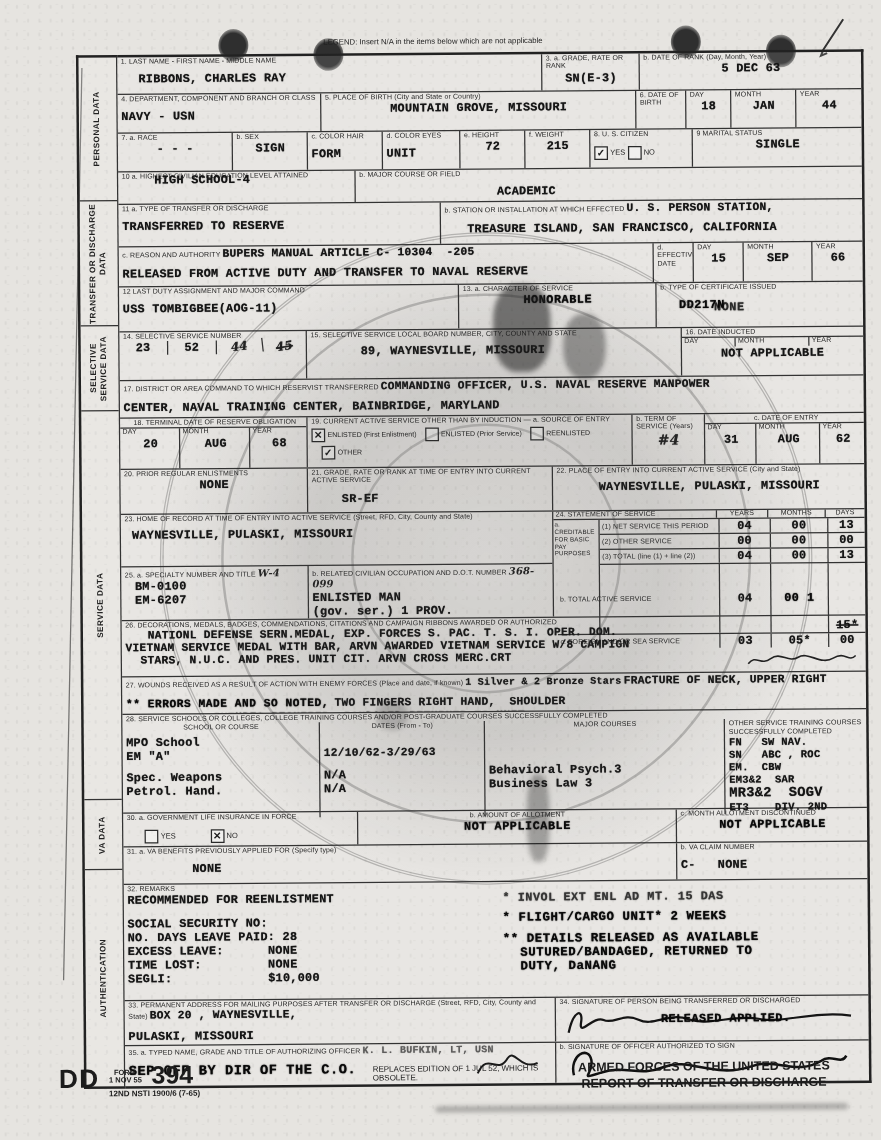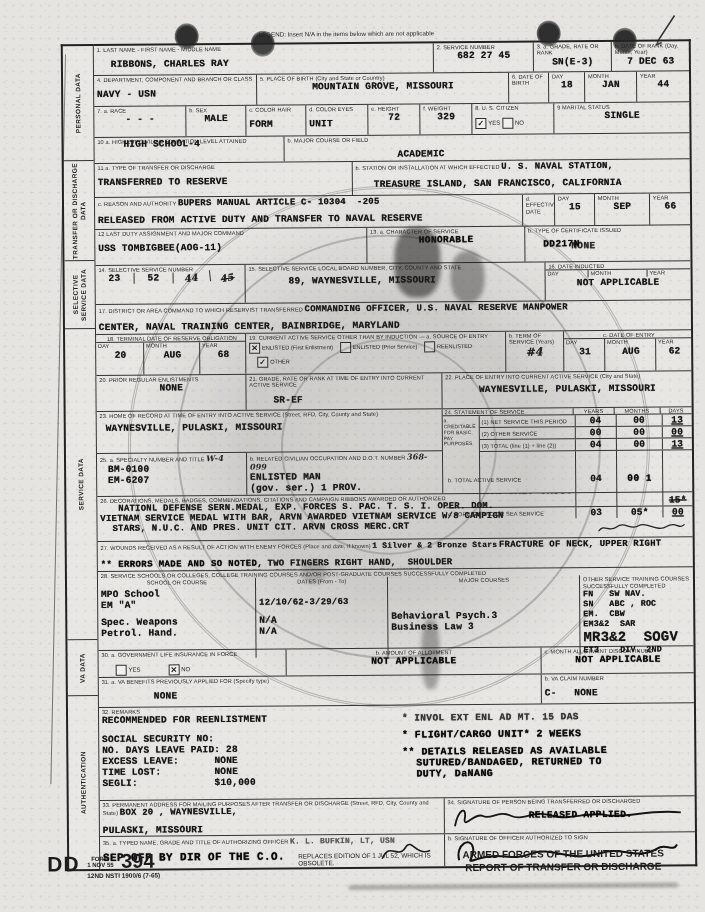--- a/index.html
+++ b/index.html
@@ -31,21 +31,21 @@
   .hand{font-family:"DejaVu Serif",serif;font-style:italic;font-weight:bold;color:#222;}
   .cb{display:inline-flex;width:9px;height:9px;border:1px solid #2a2a2a;align-items:center;justify-content:center;font-size:8px;font-weight:bold;margin:0 2px 0 0;vertical-align:middle;background:rgba(255,255,255,.4);}
   .cb i{font-style:normal;line-height:1;}
   .dmycell{display:flex;flex-direction:column;}
   .dmycell .lbl{text-align:left;}
   .dmycell .val{text-align:center;}
   
   .trow{display:flex;border-bottom:1px solid #333;flex:1;}
   .trow:last-child{border-bottom:none;}
   .tc{border-right:1px solid #333;overflow:hidden;display:flex;align-items:center;justify-content:center;}
-  .tc:last-child{border-right:none;text-decoration:underline;}
+  .tc:last-child{border-right:none;}
   .tlbl{justify-content:flex-start;padding-left:2px;}
   
   .seal{position:absolute;left:128px;top:186px;width:516px;height:516px;border-radius:50%;
         border:3px double rgba(45,45,45,.28);pointer-events:none;
         background:radial-gradient(circle at 50% 50%, rgba(60,60,60,.10) 0%, rgba(60,60,60,.16) 38%, rgba(60,60,60,.05) 60%, transparent 72%);}
   .seal .ring2{position:absolute;left:46px;top:46px;right:46px;bottom:46px;border-radius:50%;border:2px solid rgba(45,45,45,.25);}
   .seal .ring3{position:absolute;left:150px;top:150px;right:150px;bottom:150px;border-radius:50%;border:2px solid rgba(45,45,45,.22);}
   .blob{position:absolute;background:rgba(25,25,25,.55);filter:blur(2px);pointer-events:none;}
   .hole{position:absolute;width:24px;height:26px;border-radius:50%;background:radial-gradient(circle,#2f2f2f 55%,rgba(47,47,47,.25) 80%,transparent 100%);}
   .legend{position:absolute;left:262px;top:30px;font-size:6.2px;color:#1f1f1f;}
@@ -95,31 +95,27 @@
         </div>
     </div>
 
     <div class="bodyc">
 
       <div class="row" style="height:29px">
         <div class="c" style="width:340px">
           <span class="lbl">1.  LAST NAME - FIRST NAME - MIDDLE NAME</span>
           <span class="val" style="margin-left:14px">RIBBONS, CHARLES RAY</span>
         </div>
-        <div class="c" style="width:100px">
-          <span class="lbl">2.  SERVICE NUMBER</span>
-          <span class="val vctr">682 27 45</span>
-        </div>
         <div class="c" style="width:78px">
           <span class="lbl">3. a. GRADE, RATE OR RANK</span>
           <span class="val vctr">SN(E-3)</span>
         </div>
         <div class="c" style="flex:1">
           <span class="lbl">b. DATE OF RANK (Day, Month, Year)</span>
-          <span class="val vctr">7 DEC 63</span>
+          <span class="val vctr">5 DEC 63</span>
         </div>
       </div>
 
       <div class="row" style="height:30px">
         <div class="c" style="width:163px">
           <span class="lbl">4.  DEPARTMENT, COMPONENT AND BRANCH OR CLASS</span>
           <span class="val">NAVY - USN</span>
         </div>
         <div class="c" style="width:252px">
           <span class="lbl">5.  PLACE OF BIRTH (City and State or Country)</span>
@@ -142,37 +138,37 @@
         </div>
       </div>
 
       <div class="row" style="height:30px">
         <div class="c" style="width:92px">
           <span class="lbl">7. a.  RACE</span>
           <span class="val vctr">- - -</span>
         </div>
         <div class="c" style="width:60px">
           <span class="lbl">b.  SEX</span>
-          <span class="val vctr">MALE</span>
+          <span class="val vctr">SIGN</span>
         </div>
         <div class="c" style="width:60px">
           <span class="lbl">c. COLOR HAIR</span>
           <span class="val">FORM</span>
         </div>
         <div class="c" style="width:62px">
           <span class="lbl">d. COLOR EYES</span>
           <span class="val">UNIT</span>
         </div>
         <div class="c" style="width:52px">
           <span class="lbl">e. HEIGHT</span>
           <span class="val vctr">72</span>
         </div>
         <div class="c" style="width:52px">
           <span class="lbl">f. WEIGHT</span>
-          <span class="val vctr">329</span>
+          <span class="val vctr">215</span>
         </div>
         <div class="c" style="width:82px">
           <span class="lbl">8.  U. S. CITIZEN</span>
           <span style="font-size:6px;white-space:nowrap;">
             <span class="cb">
                 <i>✓</i>
               </span><span>YES</span>
             <span class="cb">
                 <i></i>
               </span><span>NO</span>
@@ -194,21 +190,21 @@
           <span class="val" style="margin-left:110px">ACADEMIC</span>
         </div>
       </div>
 
       <div class="row" style="height:33px">
         <div class="c" style="width:258px">
           <span class="lbl">11 a. TYPE OF TRANSFER OR DISCHARGE</span>
           <span class="val">TRANSFERRED TO RESERVE</span>
         </div>
         <div class="c" style="flex:1">
-          <span class="lbl"><span>b. STATION OR INSTALLATION AT WHICH EFFECTED</span>  <span class="val" style="font-size:9px">U. S. NAVAL STATION,</span></span>
+          <span class="lbl"><span>b. STATION OR INSTALLATION AT WHICH EFFECTED</span>  <span class="val" style="font-size:9px">U. S. PERSON STATION,</span></span>
           <span class="val" style="margin-left:18px">TREASURE ISLAND, SAN FRANCISCO, CALIFORNIA</span>
         </div>
       </div>
 
       <div class="row" style="height:31px">
         <div class="c" style="width:428px">
           <span class="lbl"><span>c.  REASON AND AUTHORITY</span>   <span class="val" style="font-size:9px">BUPERS MANUAL ARTICLE C- 10304  -205</span></span>
           <span class="val">RELEASED FROM ACTIVE DUTY AND TRANSFER TO NAVAL RESERVE</span>
         </div>
         <div class="c" style="width:32px">
@@ -460,21 +456,21 @@
               <span class="lbl" style="text-align:center">MAJOR COURSES</span>
               <span class="val" style="display:block;margin-top:26px;">Behavioral Psych.3</span>
               <span class="val" style="display:block;">Business Law 3</span>
             </div>
             <div class="c" style="width:113px">
               <span class="lbl">OTHER SERVICE TRAINING COURSES SUCCESSFULLY COMPLETED</span>
               <span class="val" style="display:block;font-size:8.4px;">FN   SW NAV.</span>
               <span class="val" style="display:block;font-size:8.4px;">SN   ABC , ROC</span>
               <span class="val" style="display:block;font-size:8.4px;">EM.  CBW</span>
               <span class="val" style="display:block;font-size:8.4px;">EM3&amp;2  SAR</span>
-              <span class="val" style="display:block;font-size:14px;">MR3&amp;2  SOGV</span>
+              <span class="val" style="display:block;font-size:11px;">MR3&amp;2  SOGV</span>
               <span class="val" style="display:block;font-size:8.4px;">ET3    DIV. 2ND</span>
             </div>
           </div>
         </div>
       </div>
 
       <div class="row" style="height:26px">
         <div class="c" style="width:188px">
           <span class="lbl">30. a.  GOVERNMENT LIFE INSURANCE IN FORCE</span>
           <span style="font-size:6px;margin-left:14px;">

